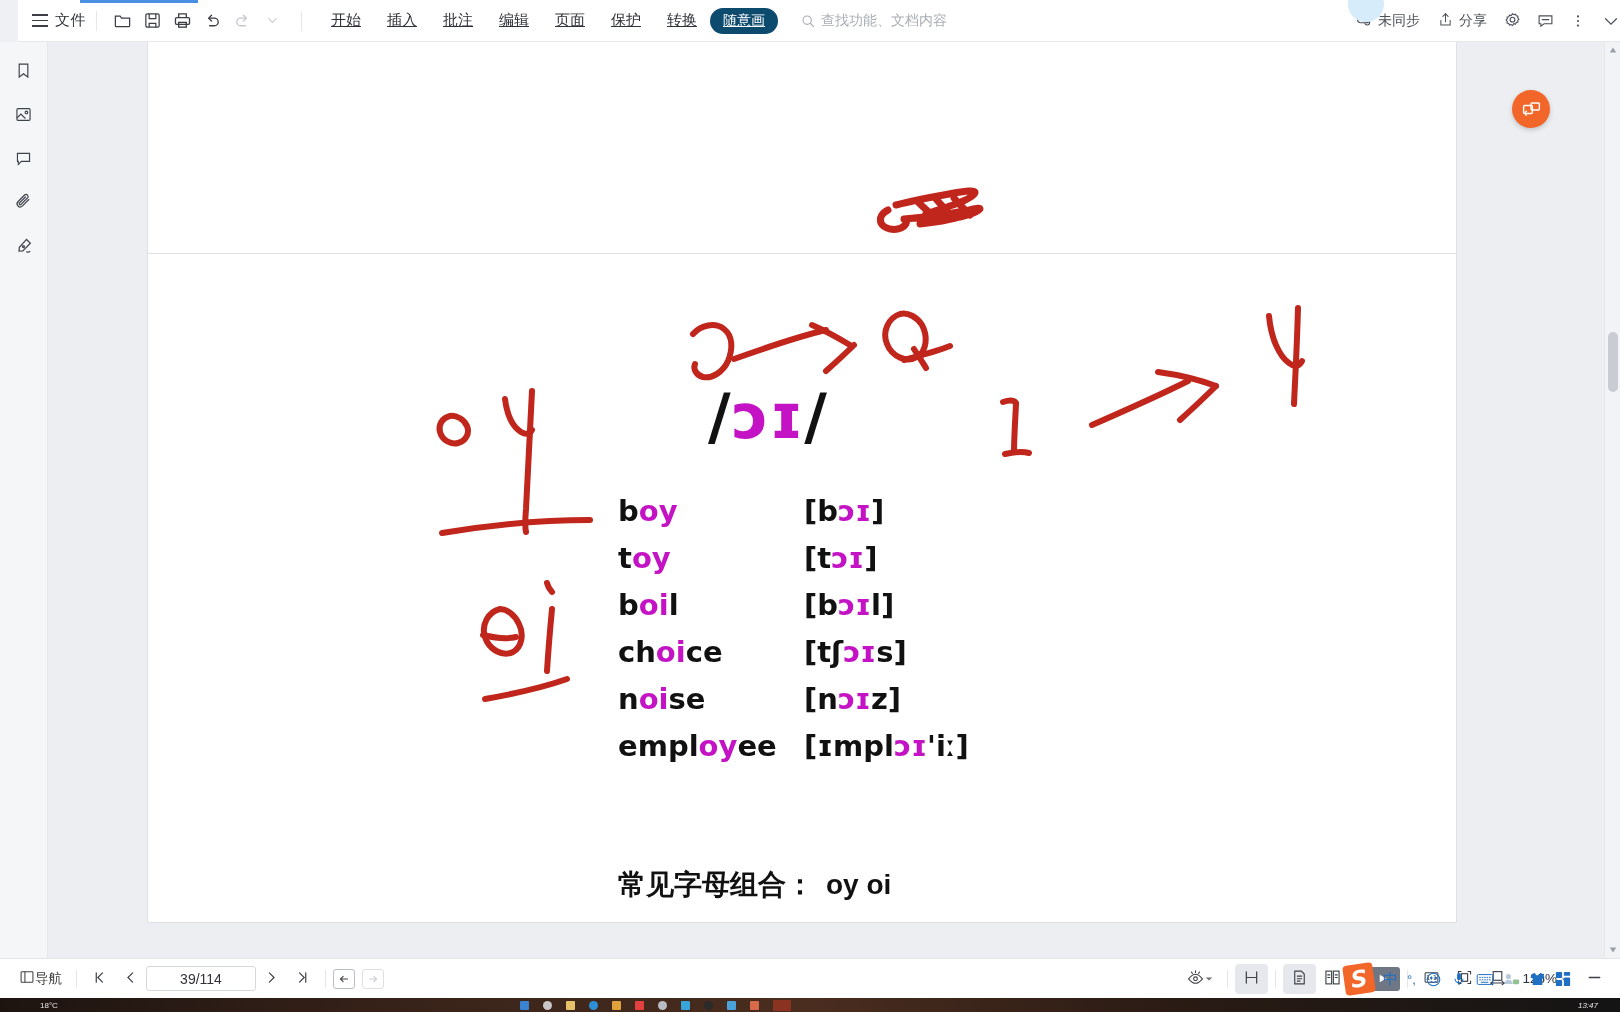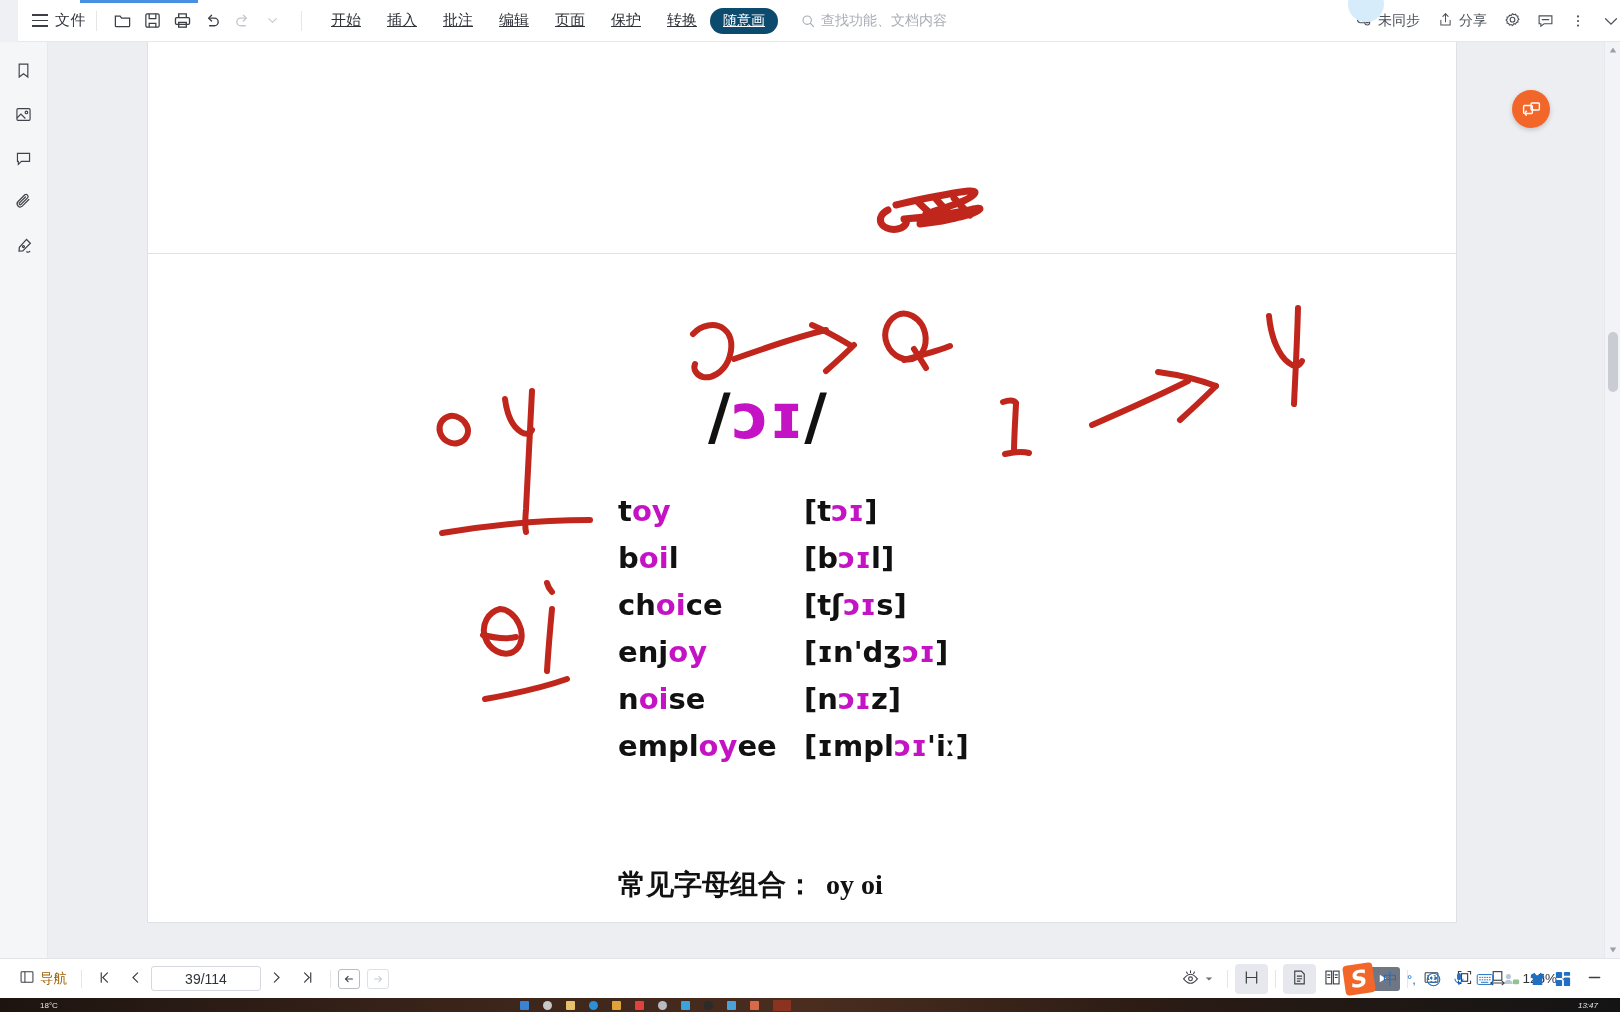--- a/index.html
+++ b/index.html
@@ -99,21 +99,21 @@
   .wrow .w { width: 186px; }
   .wrow .p { }
   .hl { color: #c413c4; }
 
   .combo {
     position: absolute; top: 824px; left: 570px;
     font-size: 28px; font-weight: 700; color: #111;
     font-family: "DejaVu Serif", serif;
   }
   .combo .letters {
-    font-family: Liberation Serif, serif; font-weight: 700; margin-left: 12px;
+    font-family: Liberation Sans, sans-serif; font-weight: 700; margin-left: 12px;
   }
 
   
   .ink { position: absolute; top: 0; left: 0; width: 1556px; height: 916px; pointer-events: none; }
 
   
   .fab {
     position: absolute; top: 48px; left: 1464px; width: 38px; height: 38px;
     border-radius: 50%; background: #f2662a; color: #fff;
     display: flex; align-items: center; justify-content: center; cursor: pointer;
@@ -136,21 +136,21 @@
     background: #c9ccd3; border-radius: 5px; cursor: pointer;
   }
 
   
   .status {
     position: absolute; top: 958px; left: 0; width: 1620px; height: 40px;
     background: #fff; border-top: 1px solid #e2e4e8;
     display: flex; align-items: center;
   }
   .st-item {
-    display: flex; align-items: center; gap: 5px; color: #a16207;
+    display: flex; align-items: center; color: #404040;
     font-size: 13.5px; padding: 4px 7px; cursor: pointer; border-radius: 4px;
   }
   .st-item.active { background: #e6e8ee; }
   .st-sep { width: 1px; height: 18px; background: #e4e6ea; margin: 0 7px; }
   .pagebox {
     border: 1px solid #d5d8de; border-radius: 3px; width: 110px; height: 25px;
     display: flex; align-items: center; justify-content: center;
     font-size: 14px; color: #2f3238; background: #fff; cursor: text;
   }
   .boxbtn {
@@ -358,34 +358,34 @@
 
     <div class="page page-upper"></div>
     <div class="page page-main"></div>
 
     <div class="phon-title">
       <span class="slash">/</span><span class="sym">ɔɪ</span><span class="slash">/</span>
     </div>
 
     <div class="wordlist">
       <div class="wrow">
+        <div class="w"><span>b</span><span class="hl">oy</span><span></span></div>
+        <div class="p"><span>[b</span><span class="hl">ɔɪ</span><span>]</span></div>
+      </div>
+      <div class="wrow">
         <div class="w"><span>t</span><span class="hl">oy</span><span></span></div>
         <div class="p"><span>[t</span><span class="hl">ɔɪ</span><span>]</span></div>
       </div>
       <div class="wrow">
         <div class="w"><span>b</span><span class="hl">oi</span><span>l</span></div>
         <div class="p"><span>[b</span><span class="hl">ɔɪ</span><span>l]</span></div>
       </div>
       <div class="wrow">
         <div class="w"><span>ch</span><span class="hl">oi</span><span>ce</span></div>
         <div class="p"><span>[tʃ</span><span class="hl">ɔɪ</span><span>s]</span></div>
-      </div>
-      <div class="wrow">
-        <div class="w"><span>enj</span><span class="hl">oy</span><span></span></div>
-        <div class="p"><span>[ɪn'dʒ</span><span class="hl">ɔɪ</span><span>]</span></div>
       </div>
       <div class="wrow">
         <div class="w"><span>n</span><span class="hl">oi</span><span>se</span></div>
         <div class="p"><span>[n</span><span class="hl">ɔɪ</span><span>z]</span></div>
       </div>
       <div class="wrow">
         <div class="w"><span>empl</span><span class="hl">oy</span><span>ee</span></div>
         <div class="p"><span>[ɪmpl</span><span class="hl">ɔɪ</span><span>'iː]</span></div>
       </div>
     </div>

